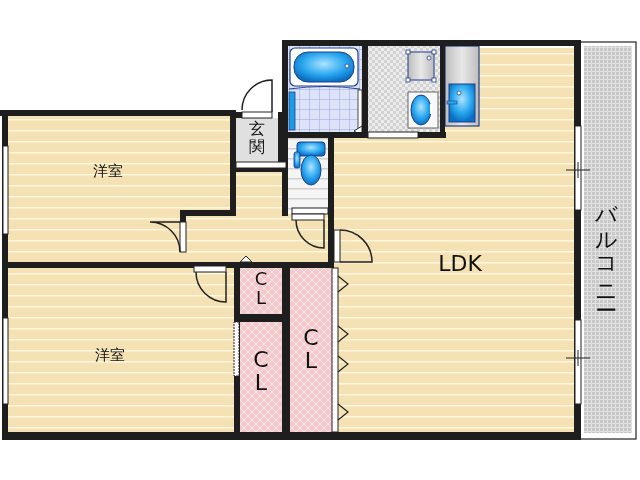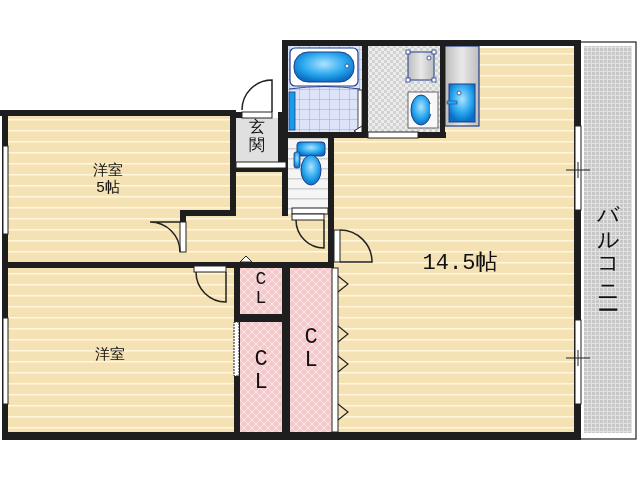--- a/index.html
+++ b/index.html
@@ -1,18 +1,18 @@
 <!DOCTYPE html>
 <html><head>
 <meta charset="utf-8">
 <style>
   html,body{margin:0;padding:0;background:#ffffff;}
   body{width:640px;height:480px;overflow:hidden;position:relative;font-family:"DejaVu Sans","Liberation Sans",sans-serif;}
   svg{position:absolute;left:0;top:0;}
-  .lbl{position:absolute;text-align:center;color:#111;line-height:1.15;white-space:nowrap;font-family:Liberation Mono, monospace;}
+  .lbl{position:absolute;text-align:center;color:#111;line-height:1.15;white-space:nowrap;}
   .room-lbl{font-size:15px;}
   .cl-lbl{font-size:22px;line-height:1.05;}
   .small-lbl{font-size:16px;line-height:1.1;}
   .vert{writing-mode:vertical-rl;font-size:22px;letter-spacing:2px;}
 </style>
 </head>
 <body>
 
 <svg width="640" height="480" viewBox="0 0 640 480">
   <defs>
@@ -172,29 +172,28 @@
     <path d="M338 276 L348 284 L338 292" stroke-width="1.2"></path>
     <path d="M338 326 L348 334 L338 342" stroke-width="1.2"></path>
     <path d="M338 356 L348 364 L338 372" stroke-width="1.2"></path>
     <path d="M338 404 L348 412 L338 420" stroke-width="1.2"></path>
     <rect x="234" y="322" width="5" height="54" fill="#fff" stroke-width="1" stroke-dasharray="2 1"></rect>
   </g>
 </svg>
 
 <div class="lbl room-lbl" style="left:78px;top:163px;width:60px;">
   <div>洋室</div>
-  <div>5帖</div>
 </div>
 
 <div class="lbl room-lbl" style="left:80px;top:347px;width:60px;">
   <div>洋室</div>
 </div>
 
 <div class="lbl room-lbl" style="left:405px;top:251px;width:110px;font-size:22px;">
-  <div>14.5帖</div>
+  <div>LDK</div>
 </div>
 
 <div class="lbl small-lbl" style="left:244px;top:120px;width:26px;white-space:normal;word-break:break-all;">玄関</div>
 
 <div class="lbl vert" style="left:594px;top:180px;height:130px;">バルコニー</div>
 
 <div class="lbl cl-lbl" style="left:248px;top:270px;width:26px;font-size:18px;">
   <div>C</div>
   <div>L</div>
 </div>

